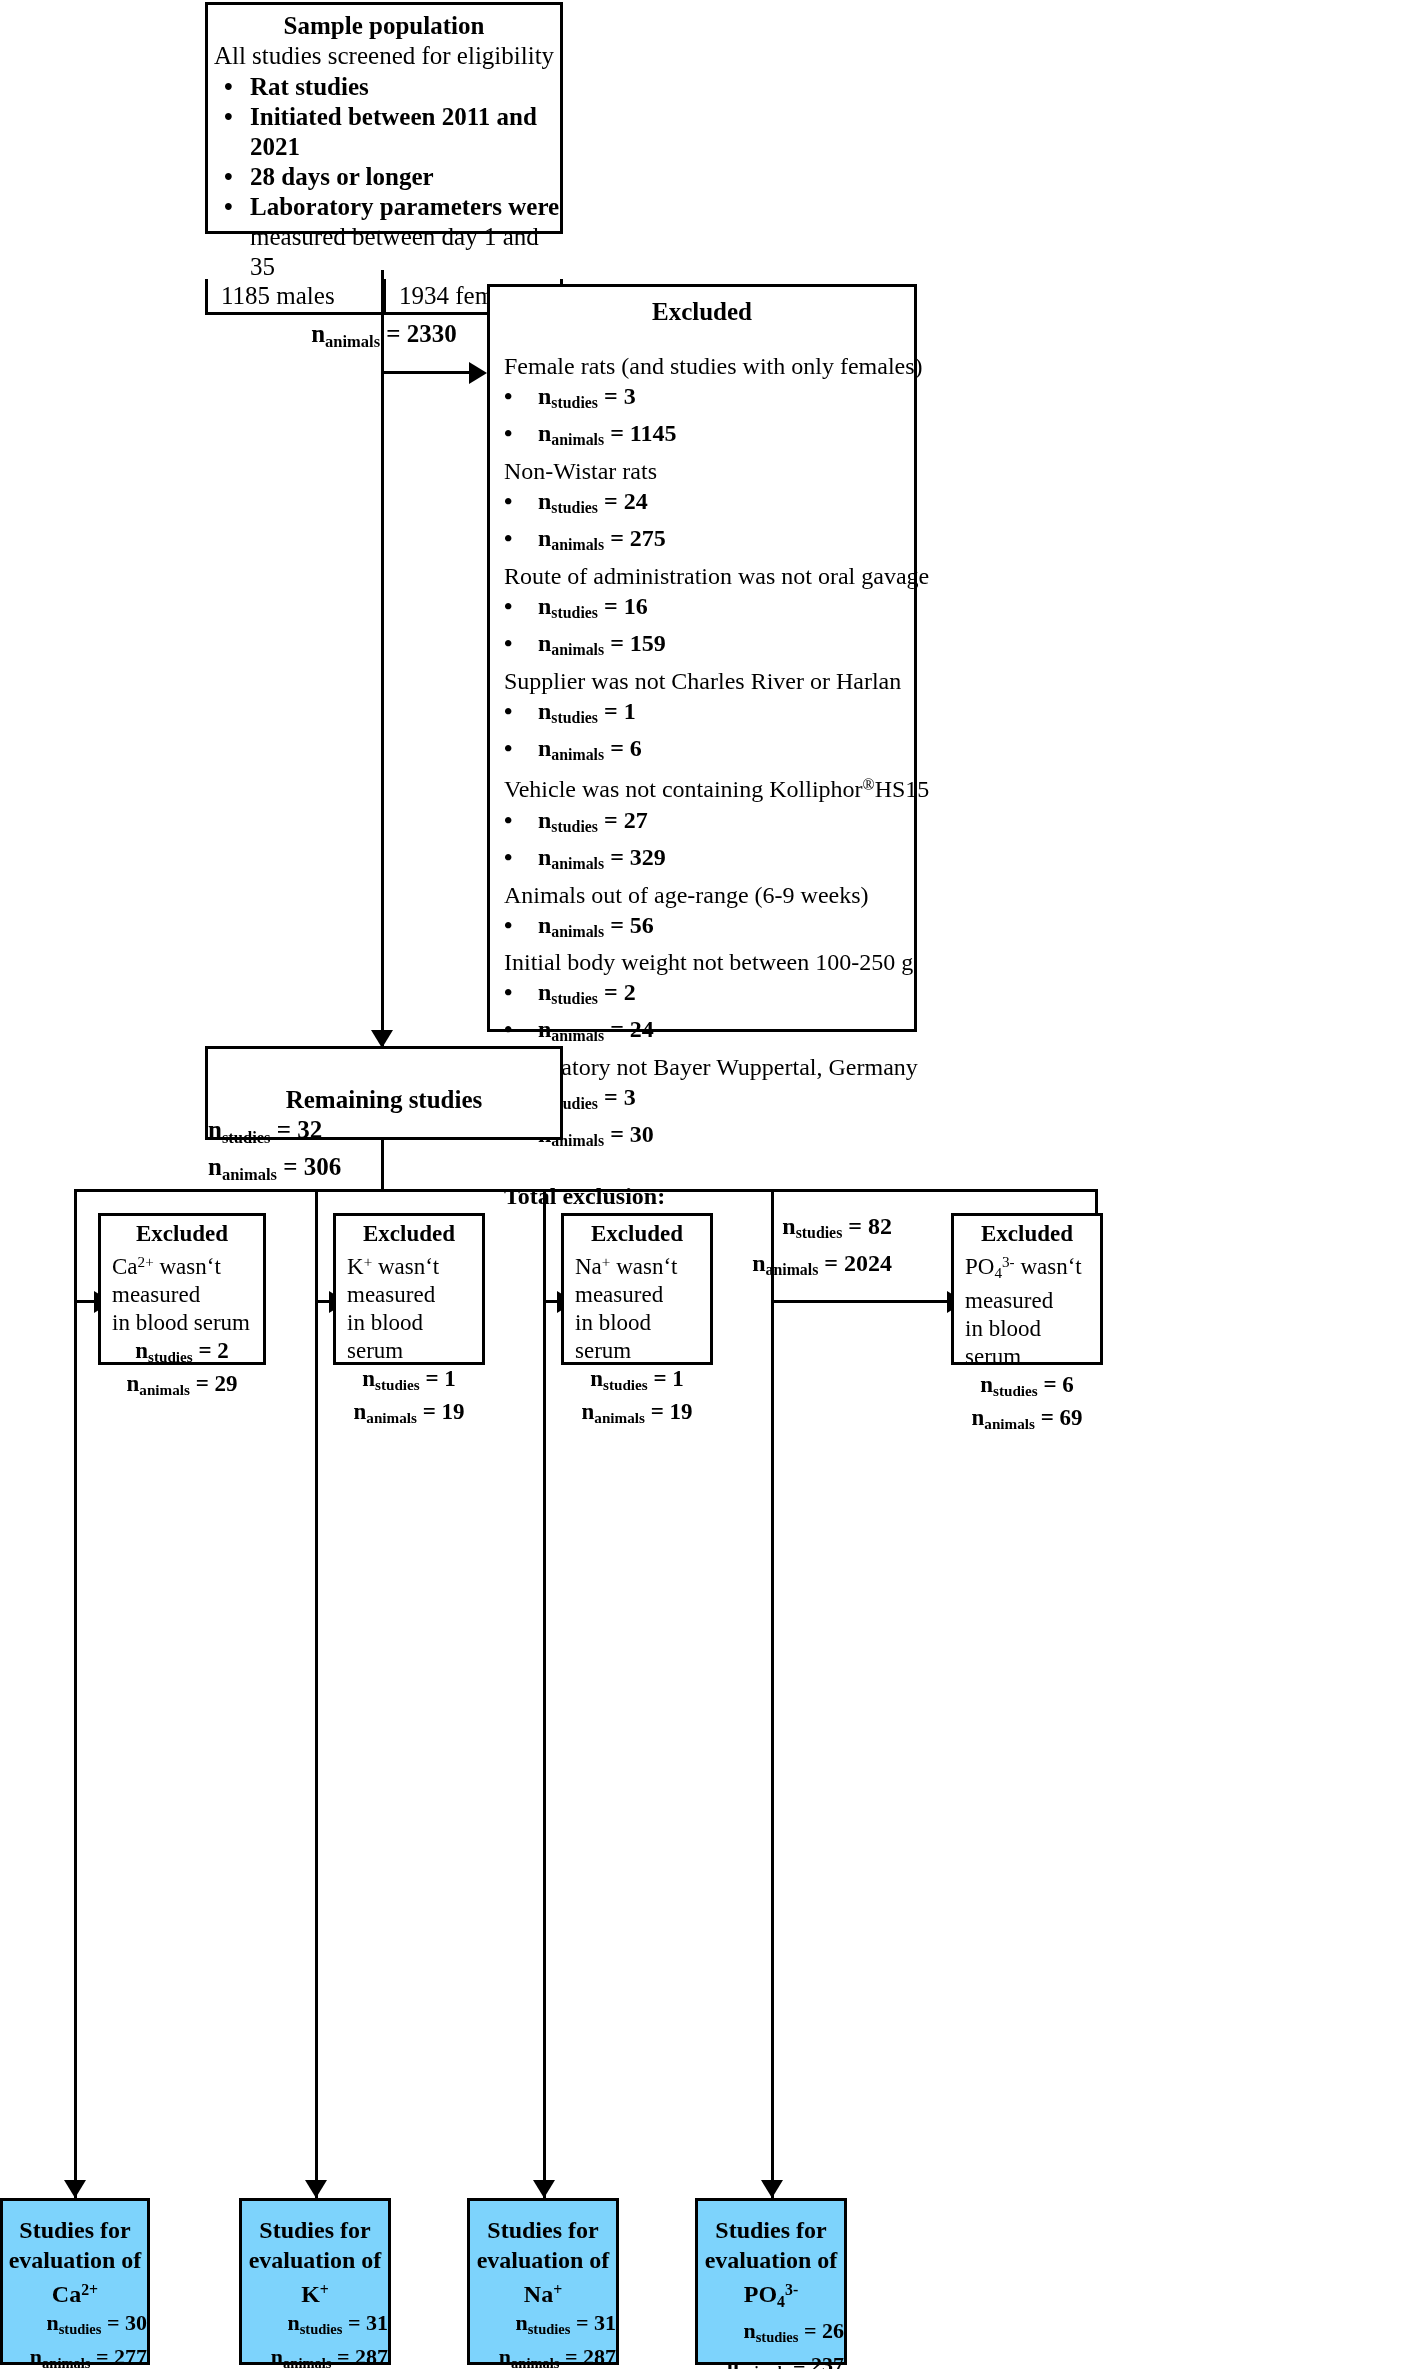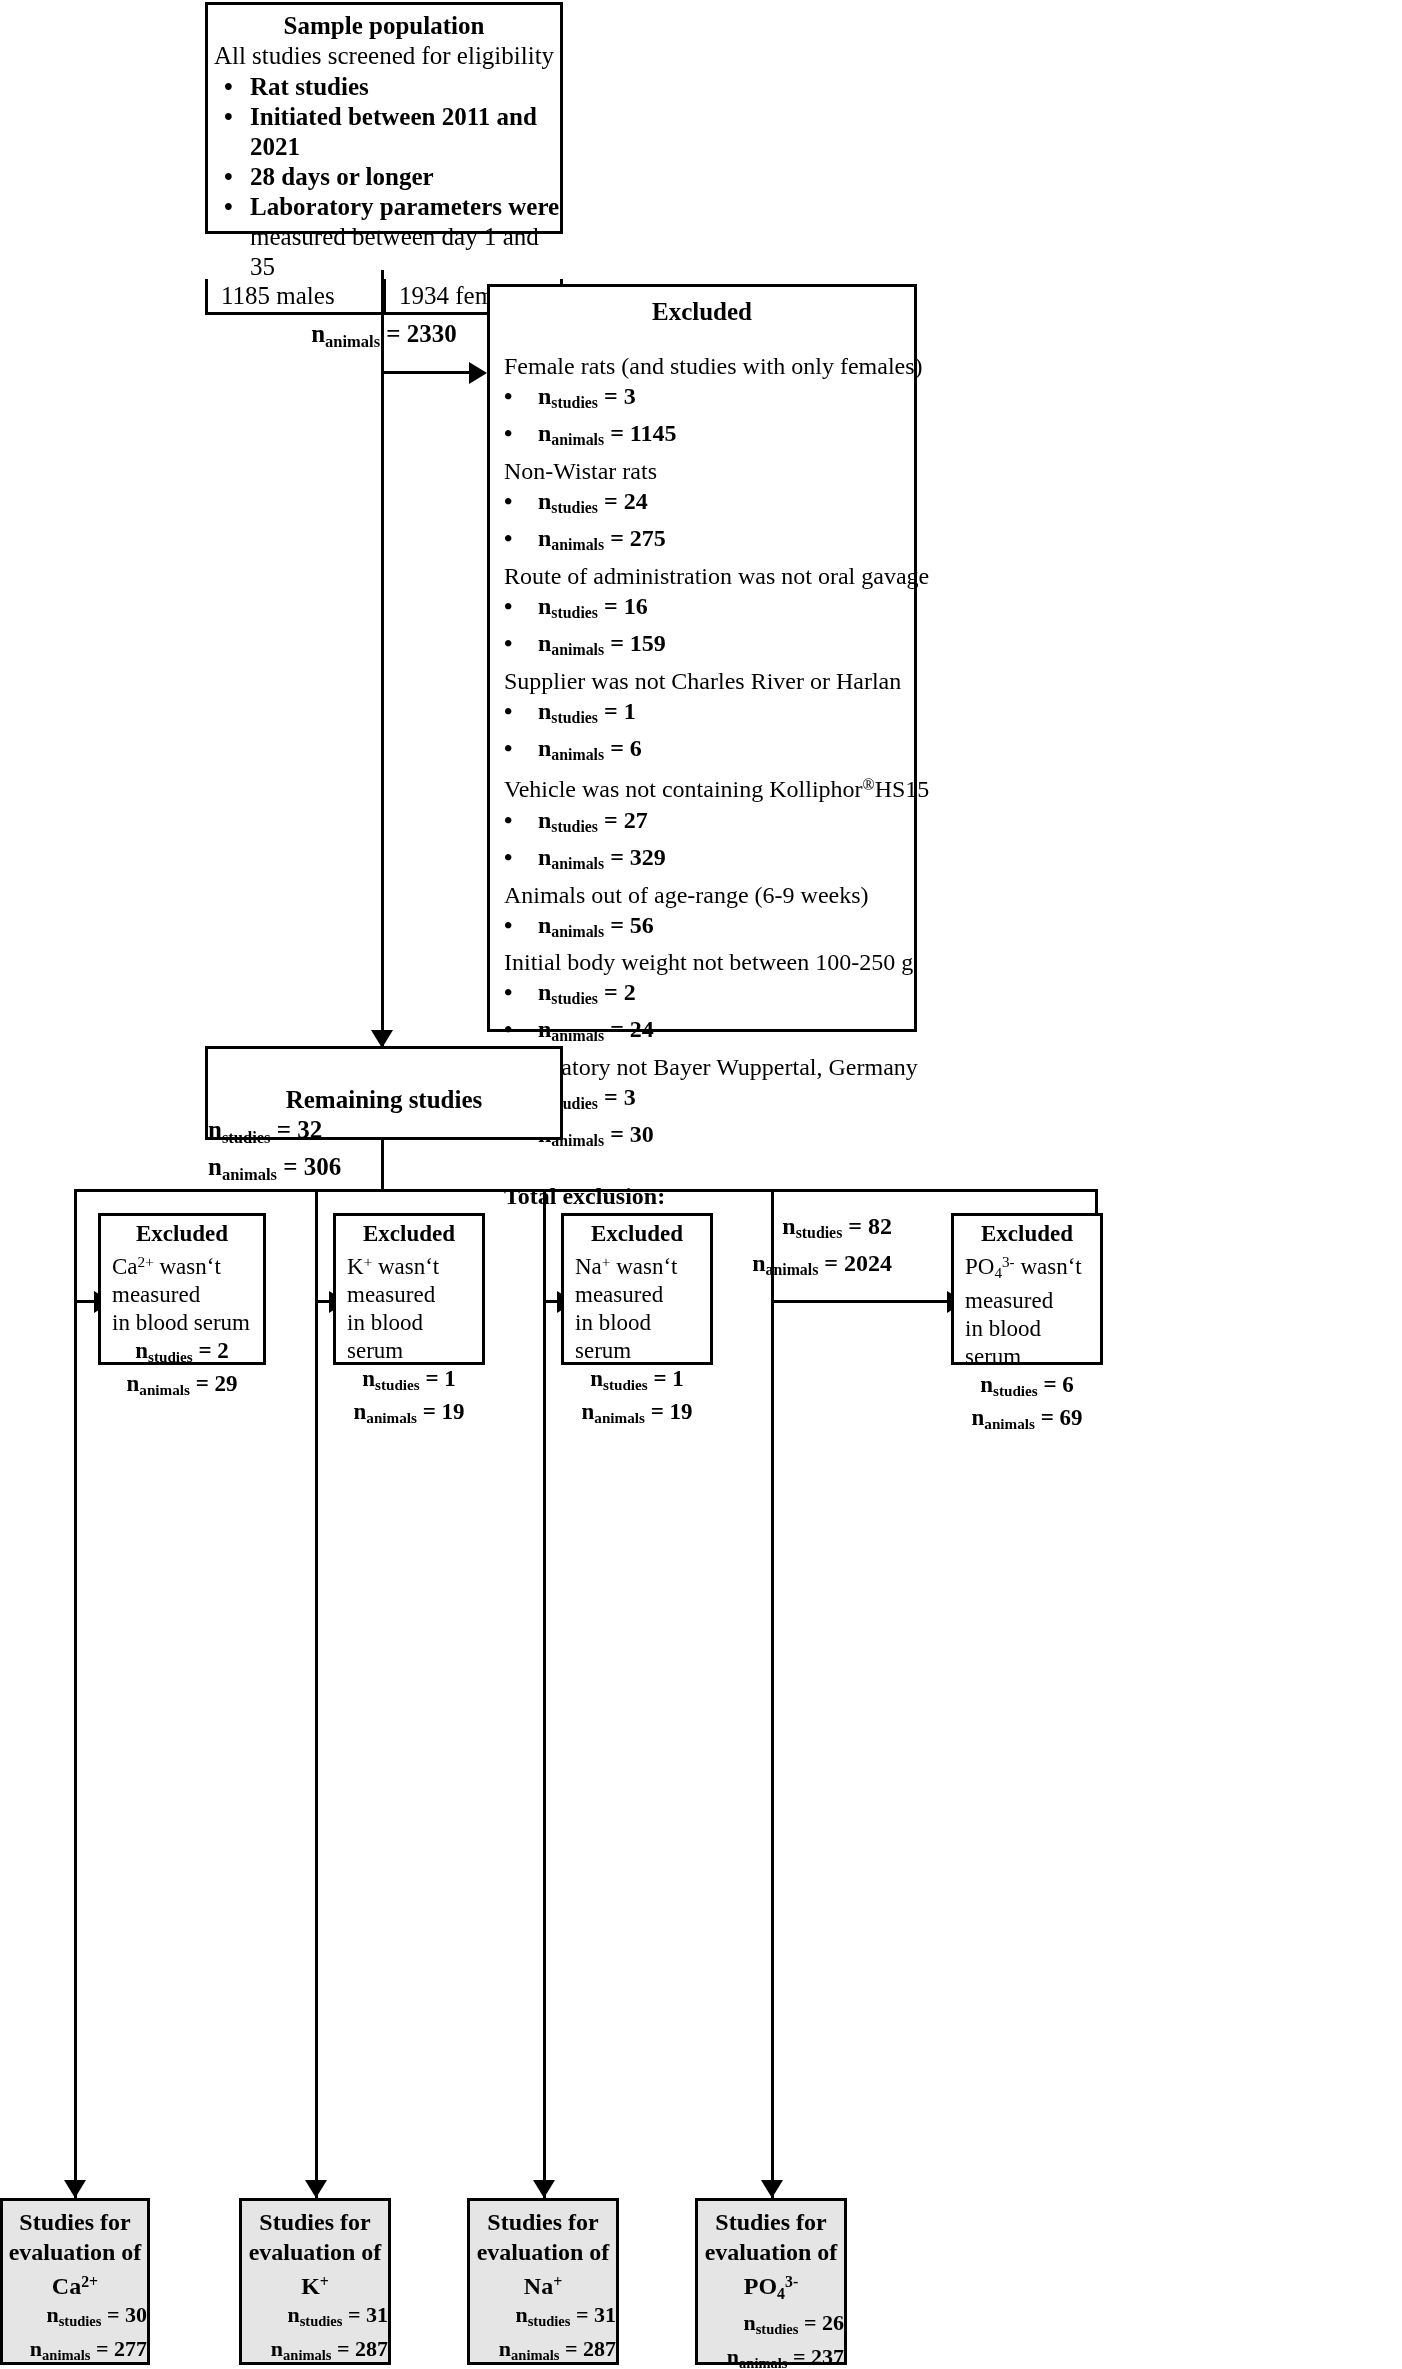--- a/index.html
+++ b/index.html
@@ -129,21 +129,21 @@
     position: absolute; box-sizing: border-box; border: 3px solid #000;
     background: #fff; padding-top: 4px;
   }
   .mini-excl .title { font-size: 23px; line-height: 28px; }
   .mini-excl .txt   { font-size: 23px; line-height: 28px; text-align: left; padding-left: 11px; }
   .mini-excl .ns    { font-size: 23px; line-height: 27px; font-weight: bold; text-align: center; }
 
   
   .final-box {
     position: absolute; box-sizing: border-box; border: 3px solid #000;
-    background: #e5e5e5; padding-top: 6px;
+    background: #7dd3fc; padding-top: 14px;
   }
   .final-box .title { font-size: 24px; line-height: 30px; font-weight: bold; text-align: center; }
   .final-box .ns    { font-size: 22px; line-height: 28px; font-weight: bold; text-align: right; }
 </style>
 </head>
 <body>
 
 <div class="canvas">
 
   <div class="box" id="sample-box">

